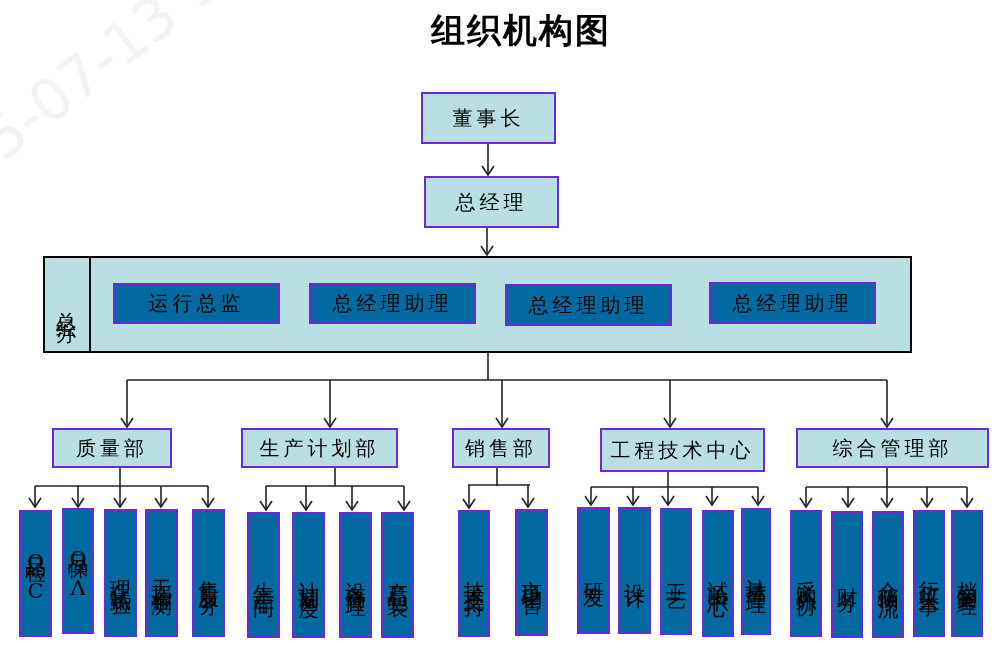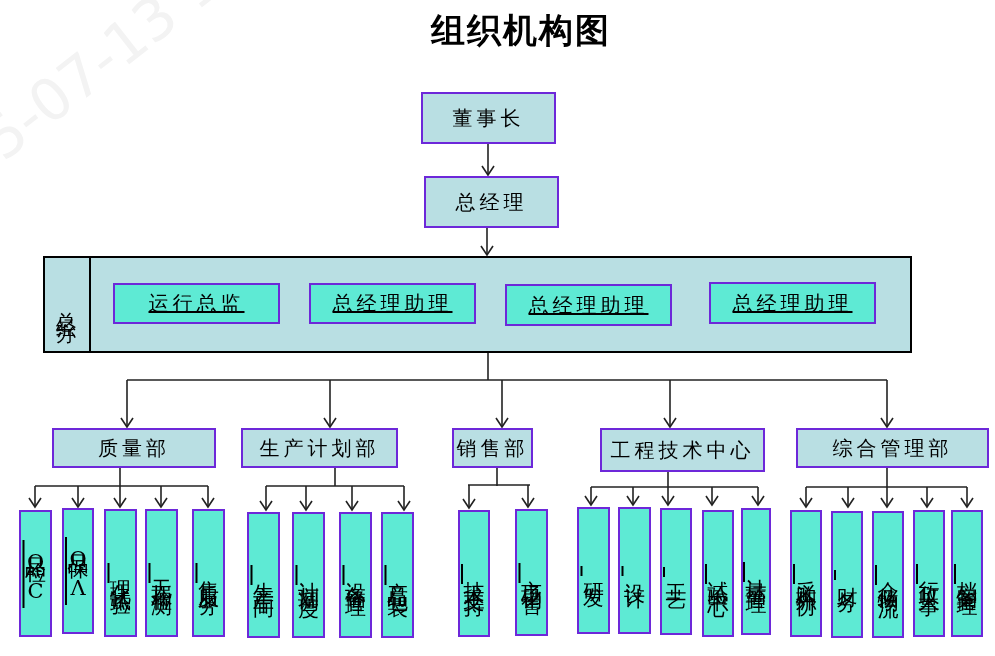--- a/index.html
+++ b/index.html
@@ -6,21 +6,21 @@
   body { width: 995px; height: 656px; position: relative; overflow: hidden;
          font-family: "DejaVu Serif", "Liberation Serif", serif; color: #000; }
   .watermark { position: absolute; left: -30px; top: 120px; transform: rotate(-38deg);
                transform-origin: left top; font-family: "DejaVu Sans", sans-serif;
                font-size: 58px; color: #f3f3f3; white-space: nowrap; pointer-events: none; }
   .title { position: absolute; left: 0; width: 980px; top: 8px; text-align: center;
            font-family: "DejaVu Sans", sans-serif; font-weight: bold; font-size: 34px; letter-spacing: 2px; margin-left: 31px; }
   .node { position: absolute; box-sizing: border-box; border: 2px solid #6d28d9;
           display: flex; align-items: center; justify-content: center; font-size: 20px; }
   .teal { background: #b9dfe3; }
-  .white { background: #5eead4; text-decoration: underline; }
+  .white { background: #0369a1; }
   .h-text { letter-spacing: 4px; }
   .v-text { writing-mode: vertical-rl; text-orientation: upright; letter-spacing: 5px; font-size: 21px; }
   .office { position: absolute; left: 43px; top: 256px; width: 869px; height: 97px;
             box-sizing: border-box; border: 2px solid #000; background: #b9dfe3; }
   .office-label { position: absolute; left: 0; top: 0; width: 46px; height: 100%;
                   box-sizing: border-box; border-right: 2px solid #000;
                   display: flex; align-items: center; justify-content: center;
                   writing-mode: vertical-rl; text-orientation: upright; font-size: 20px; letter-spacing: 6px; }
   svg.lines { position: absolute; left: 0; top: 0; }
 </style>
@@ -119,27 +119,27 @@
 <div class="node white h-text" style="left:309px;top:283px;width:167px;height:41px;">
   <span>总经理助理</span>
 </div>
 <div class="node white h-text" style="left:505px;top:284px;width:167px;height:42px;">
   <span>总经理助理</span>
 </div>
 <div class="node white h-text" style="left:709px;top:282px;width:167px;height:42px;">
   <span>总经理助理</span>
 </div>
 
-<div class="node teal h-text" style="left:52px;top:428px;width:164px;height:40px;">
+<div class="node teal h-text" style="left:52px;top:428px;width:120px;height:40px;">
   <span>质量部</span>
 </div>
 <div class="node teal h-text" style="left:241px;top:428px;width:157px;height:40px;">
   <span>生产计划部</span>
 </div>
-<div class="node teal h-text" style="left:452px;top:428px;width:81px;height:40px;">
+<div class="node teal h-text" style="left:452px;top:428px;width:98px;height:40px;">
   <span>销售部</span>
 </div>
 <div class="node teal h-text" style="left:600px;top:428px;width:165px;height:44px;">
   <span>工程技术中心</span>
 </div>
 <div class="node teal h-text" style="left:796px;top:428px;width:193px;height:40px;">
   <span>综合管理部</span>
 </div>
 
 <div class="node white v-text" style="left:19px;top:510px;width:33px;height:127px;">

